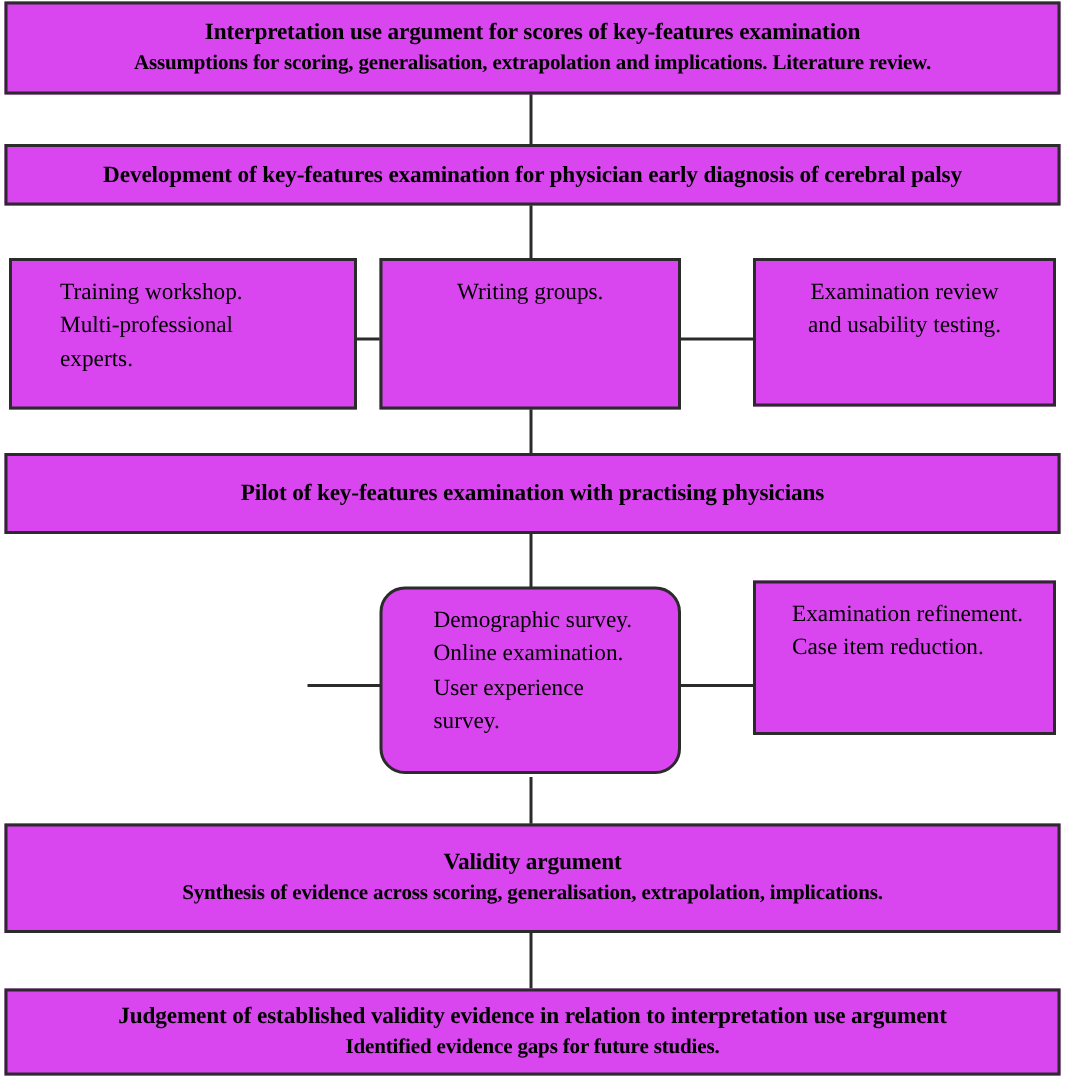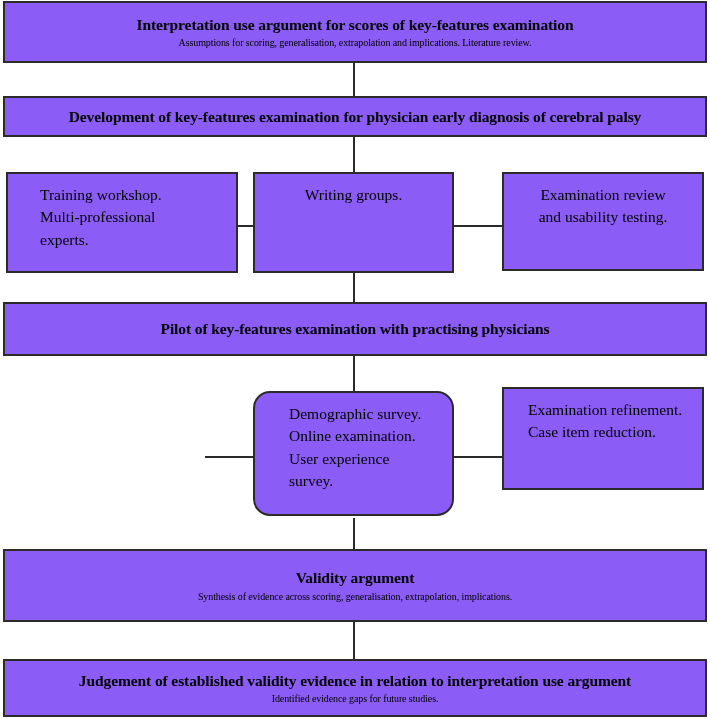--- a/index.html
+++ b/index.html
@@ -13,21 +13,21 @@
     height: 719px;
     background: #ffffff;
     font-family: "Liberation Serif", "DejaVu Serif", serif;
     color: #000000;
     overflow: hidden;
   }
   .node {
     position: absolute;
     box-sizing: border-box;
     border: 2px solid #2b2b2b;
-    background: #8b5cf6;
+    background: #d946ef;
     z-index: 2;
   }
   .node .inner {
     padding: 6px 10px;
     box-sizing: border-box;
     height: 100%;
   }
   
   .banner .inner {
     display: flex;
@@ -36,22 +36,22 @@
     justify-content: center;
     text-align: center;
   }
   .banner .title {
     font-weight: bold;
     font-size: 15.5px;
     line-height: 1.28;
     letter-spacing: -0.1px;
   }
   .banner .subtitle {
-    font-weight: normal;
-    font-size: 10px;
+    font-weight: bold;
+    font-size: 14px;
     line-height: 1.3;
     margin-top: 2px;
     letter-spacing: -0.1px;
   }
   
   .col .inner {
     display: block;
     padding-top: 10px;
   }
   .col .body {

